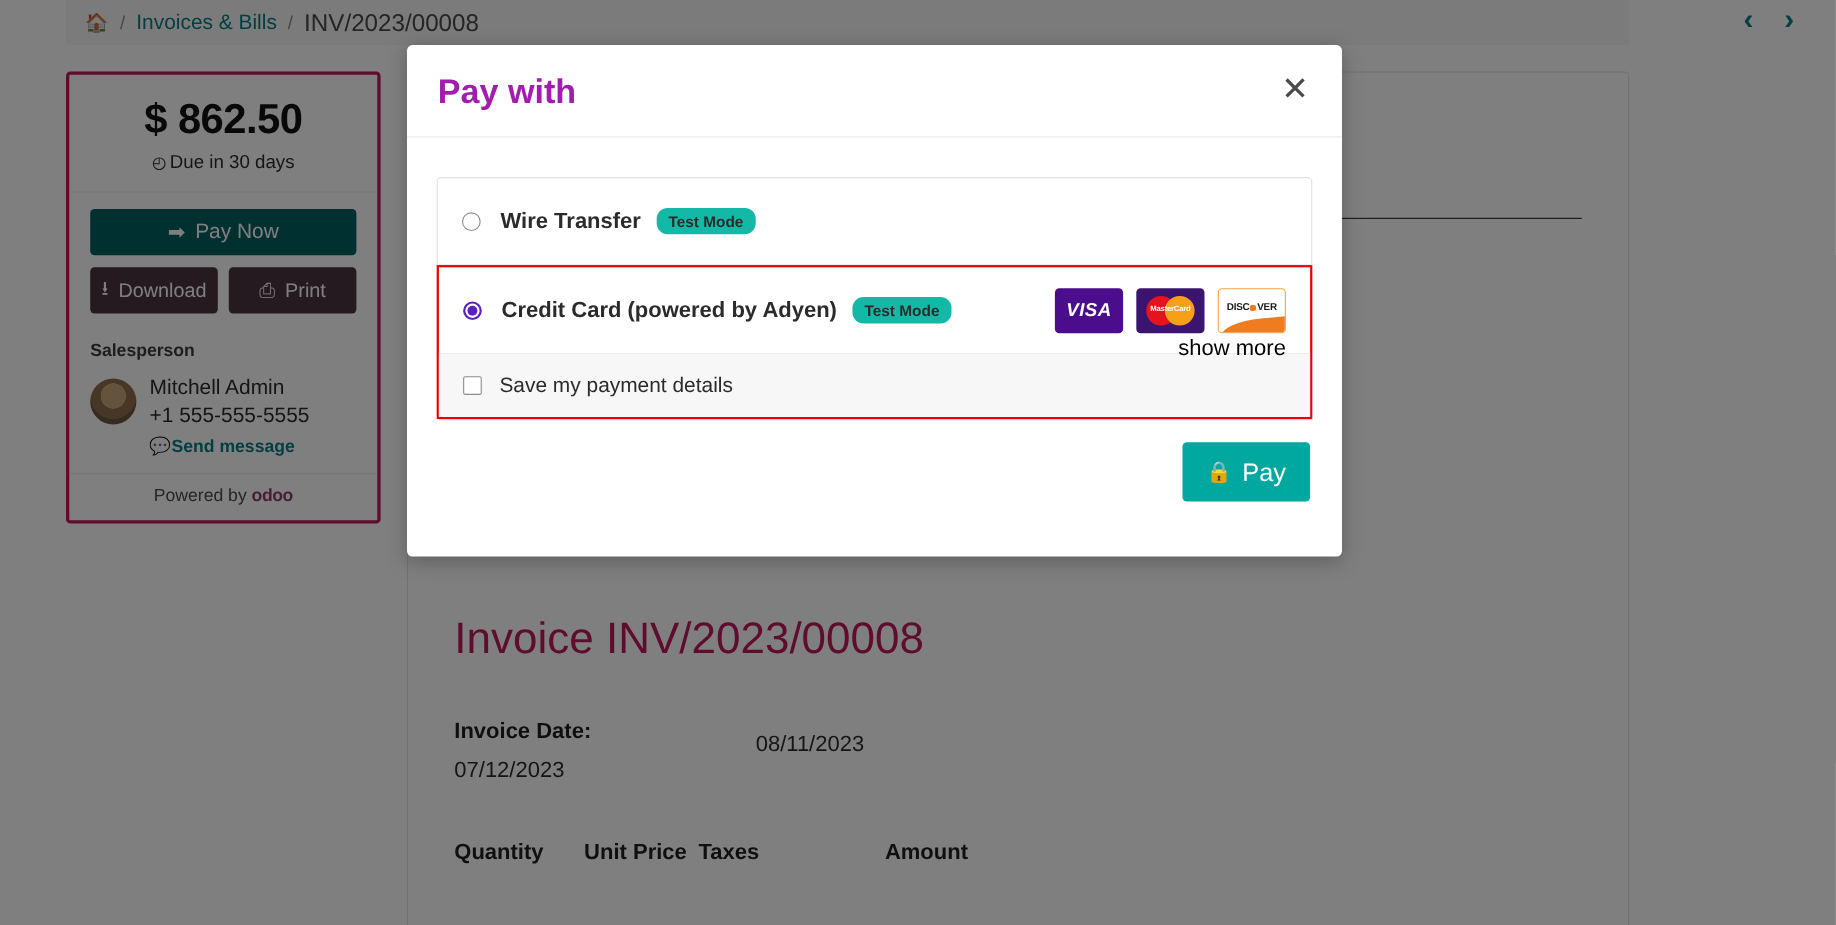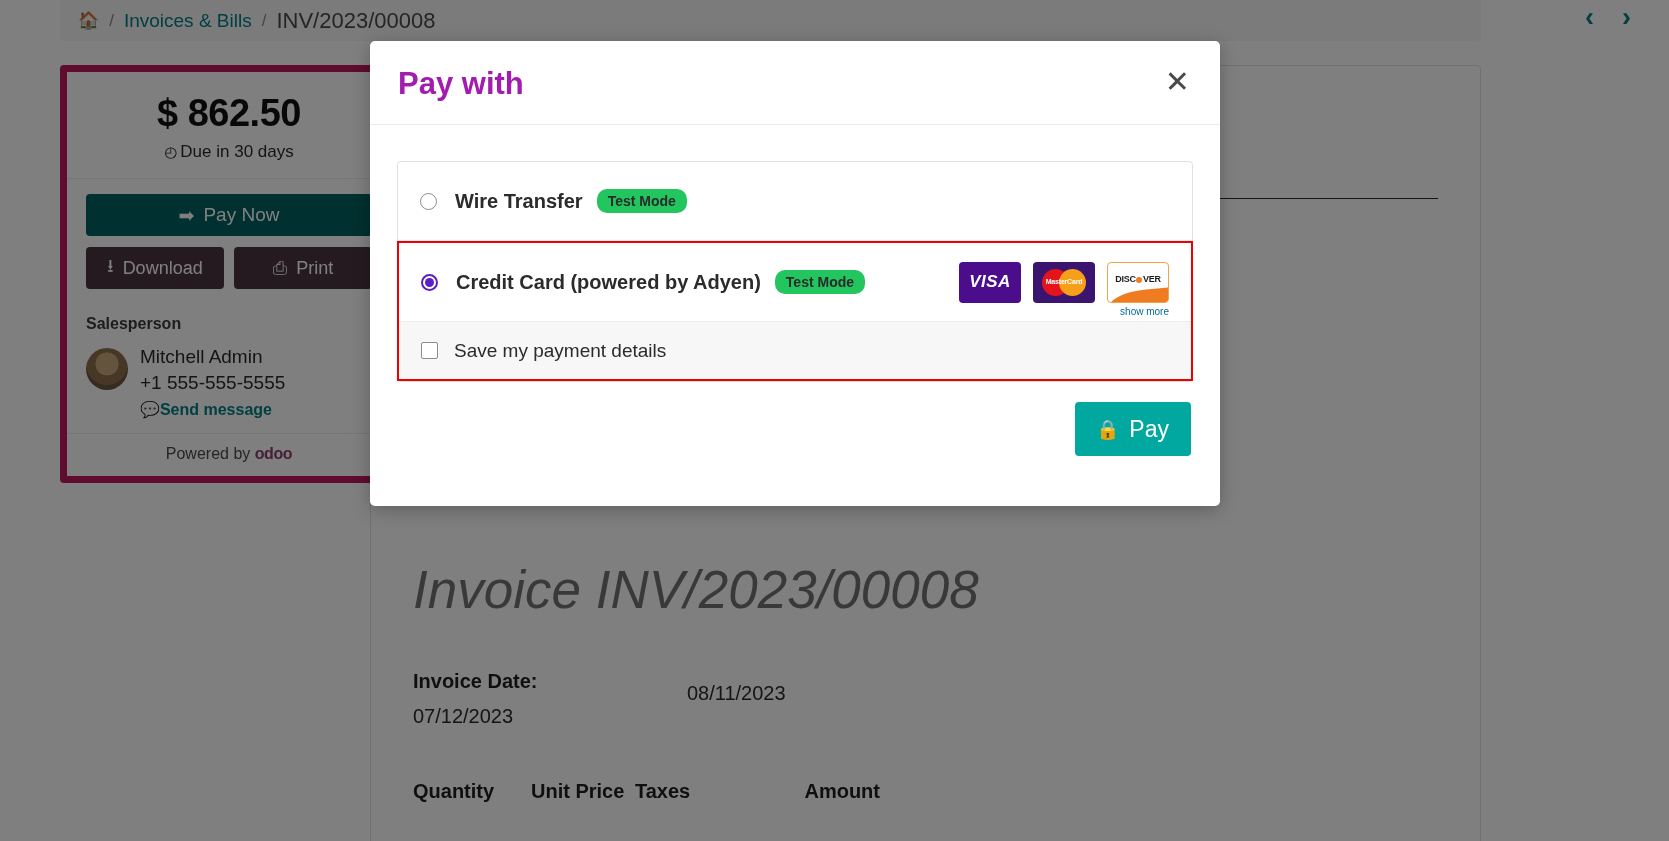--- a/index.html
+++ b/index.html
@@ -30,23 +30,23 @@
   .bc-cur  { color: #4a4a4a; font-size: 22px; }
 
   .nav-arrows {
     position: absolute; right: 38px; top: 4px;
     display: flex; align-items: center; gap: 28px;
   }
   .nav-arrow { color: #017e84; font-size: 27px; font-weight: bold; line-height: 1; }
 
   
   .side-card {
-    position: absolute; left: 60px; top: 65px; width: 338px;
+    position: absolute; left: 60px; top: 65px; width: 286px;
     background: #fff;
-    border: 7px solid #be185d; border-radius: 4px;
+    border: 3px solid #be185d; border-radius: 4px;
     overflow: hidden;
   }
   .amount-block { padding: 20px 10px 16px; text-align: center; border-bottom: 1px solid #ededed; }
   .amount { font-size: 38px; font-weight: bold; color: #111; letter-spacing: -.5px; }
   .due { font-size: 17px; color: #2b2b2b; margin-top: 7px; }
   .due .clock { font-size: 15px; margin-right: 3px; }
 
   .btn-block { padding: 15px 19px 8px; }
   .btn {
     display: flex; align-items: center; justify-content: center; gap: 9px;
@@ -78,21 +78,21 @@
   }
   .odoo-logo { color: #8f3d6d; font-weight: bold; letter-spacing: -.4px; }
 
   
   .invoice-doc {
     position: absolute; left: 370px; top: 65px; width: 1111px; height: 800px;
     background: #fff; border: 1px solid #e3e3e3; border-radius: 4px;
     padding: 40px 42px;
   }
   .doc-rule { border-bottom: 1px solid #2b2b2b; margin-top: 92px; }
-  .inv-title { font-size: 53px; color: #737373; margin-top: 360px; font-weight: normal; font-style: italic; }
+  .inv-title { font-size: 40px; color: #be185d; margin-top: 360px; font-weight: normal; }
   .dates { display: flex; margin-top: 50px; }
   .date-col { width: 274px; }
   .date-label { font-size: 20px; font-weight: bold; color: #1e1e1e; }
   .date-value { font-size: 20px; color: #2b2b2b; margin-top: 12px; }
   .line-head {
     display: flex; align-items: flex-end;
     margin-top: 52px; font-size: 20px; font-weight: bold; color: #1e1e1e;
   }
   .lh-desc { flex: 1; }
   .lh-qty { width: 118px; text-align: left; }
@@ -142,21 +142,21 @@
     border: 1.6px solid #8c8c8c; background: #fff;
     flex: none; margin-right: 18px;
     display: flex; align-items: center; justify-content: center;
   }
   .radio.checked { border-color: #5b1fc4; border-width: 2px; }
   .radio.checked::after {
     content: ""; width: 9px; height: 9px; border-radius: 50%; background: #5b1fc4;
   }
   .pm-label { font-size: 20px; font-weight: bold; color: #2b2b2b; }
   .badge-test {
-    background: #22c55e; color: #2b2b2b;
+    background: #14b8a6; color: #2b2b2b;
     font-size: 14px; font-weight: bold;
     border-radius: 10px; padding: 4px 11px;
     margin-left: 14px; white-space: nowrap;
   }
   .pm-spacer { flex: 1; }
 
   .brands { display: flex; align-items: flex-start; gap: 12px; position: relative; }
   .brand {
     width: 62px; height: 41px; border-radius: 4px;
     display: flex; align-items: center; justify-content: center;
@@ -187,21 +187,21 @@
   .disc-dot {
     display: inline-block; width: 6px; height: 6px; border-radius: 50%;
     background: #f07c22; vertical-align: middle; margin: 0 .5px;
   }
   .disc-swoosh {
     position: absolute; right: -4px; bottom: -10px; width: 62px; height: 22px;
     background: #f07c22; border-radius: 60% 0 0 0; transform: rotate(-5deg);
   }
   .show-more {
     position: absolute; right: 0; top: 44px;
-    font-size: 10px; color: #0369a1; cursor: pointer; white-space: nowrap;
+    font-size: 20px; color: #000000; cursor: pointer; white-space: nowrap;
   }
 
   .pm-save {
     display: flex; align-items: center;
     padding: 0 22px; min-height: 57px;
     background: #f7f7f7;
   }
   .checkbox {
     width: 17px; height: 17px; border: 1.6px solid #8c8c8c;
     border-radius: 2px; background: #fff; flex: none; margin-right: 16px;

